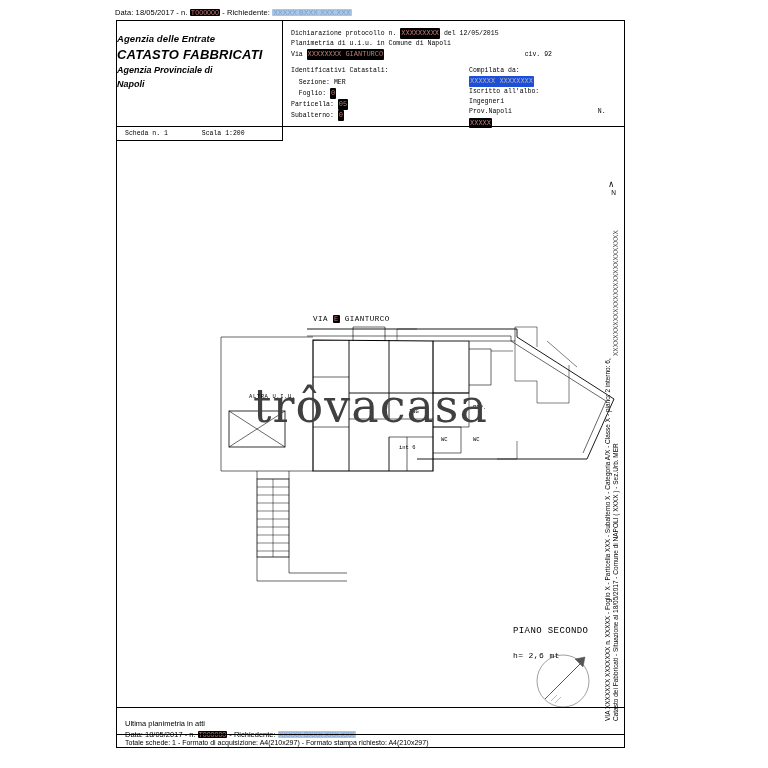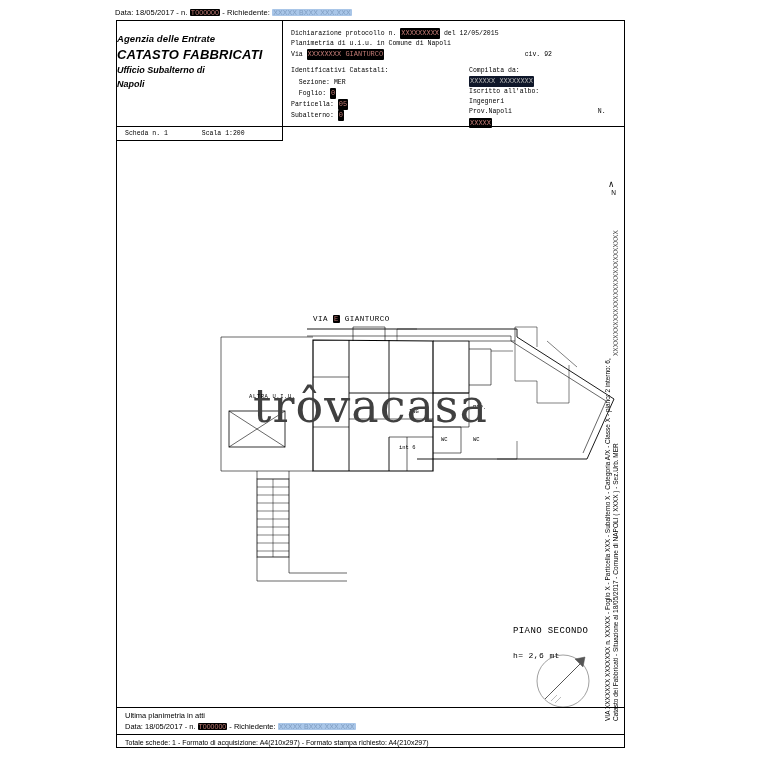--- a/index.html
+++ b/index.html
@@ -42,21 +42,21 @@
     border-radius: 1px;
     padding: 0 1px;
     font-size: 7px;
     vertical-align: baseline;
   }
   .redact.blue {
     background: #a9c6e8;
     color: #7e9cc0;
   }
   .redact.grey {
-    background: #0f172a;
+    background: #1d4ed8;
     color: #b0b0b0;
   }
 
   
   .frame {
     position: absolute;
     left: 116px;
     top: 20px;
     width: 509px;
     height: 728px;
@@ -208,21 +208,21 @@
     position: absolute;
     left: 0;
     bottom: 0;
     width: 100%;
     height: 40px;
     border-top: 1px solid #000;
     box-sizing: border-box;
     font-size: 7.5px;
     padding: 3px 0 0 8px;
   }
-  .bot .l1 { margin-bottom: 2px; }
+  .bot .l1 { margin-bottom: 2px; margin-top: 8px; }
   .bot .l2 { margin-bottom: 2px; }
   .sep {
     position: absolute;
     left: 0;
     bottom: 12.5px;
     width: 100%;
     border-top: 1px solid #000;
   }
   .bot .l3 {
     position: absolute;
@@ -285,21 +285,21 @@
     <span>- Richiedente:</span>
     <span class="redact blue">XXXXX BXXX XXX.XXX</span>
   </div>
 
   <div class="frame">
 
     <div class="hdr">
       <div class="hdr-left">
         <div class="agenzia">Agenzia delle Entrate</div>
         <div class="catasto">CATASTO FABBRICATI</div>
-        <div class="ufficio">Ufficio Subalterno di</div>
+        <div class="ufficio">Agenzia Provinciale di</div>
         <div class="ufficio">Napoli</div>
       </div>
 
       <div class="hdr-right">
         <div class="row">
           <span>Dichiarazione protocollo n.</span>
           <span class="redact">XXXXXXXXX</span>
           <span>del</span>
           <span>12/05/2015</span>
         </div>

